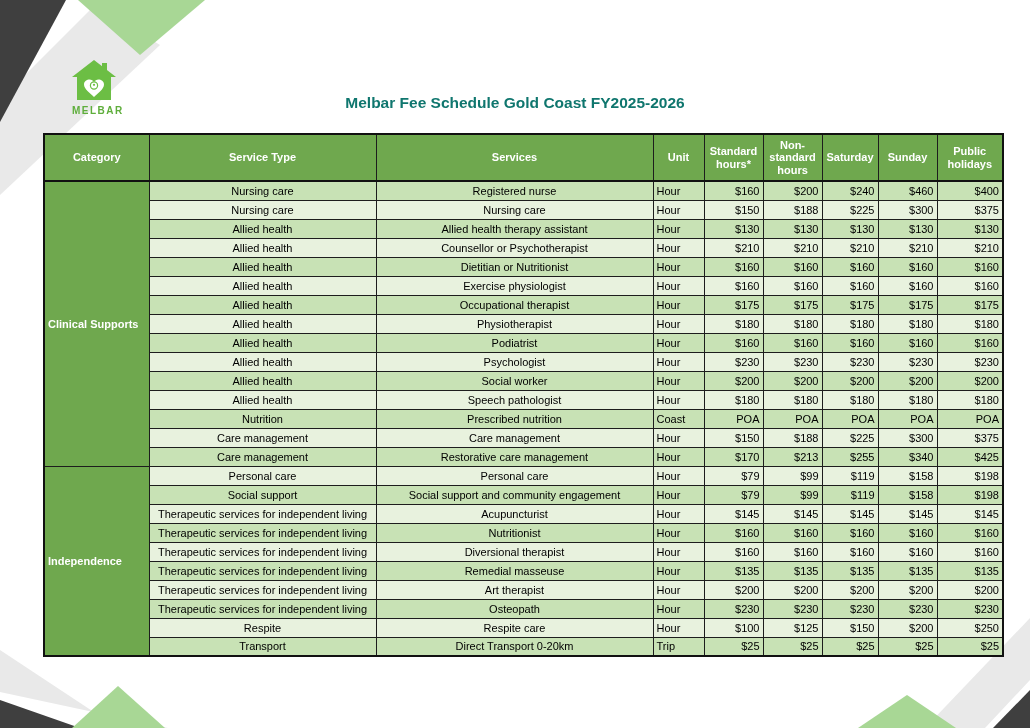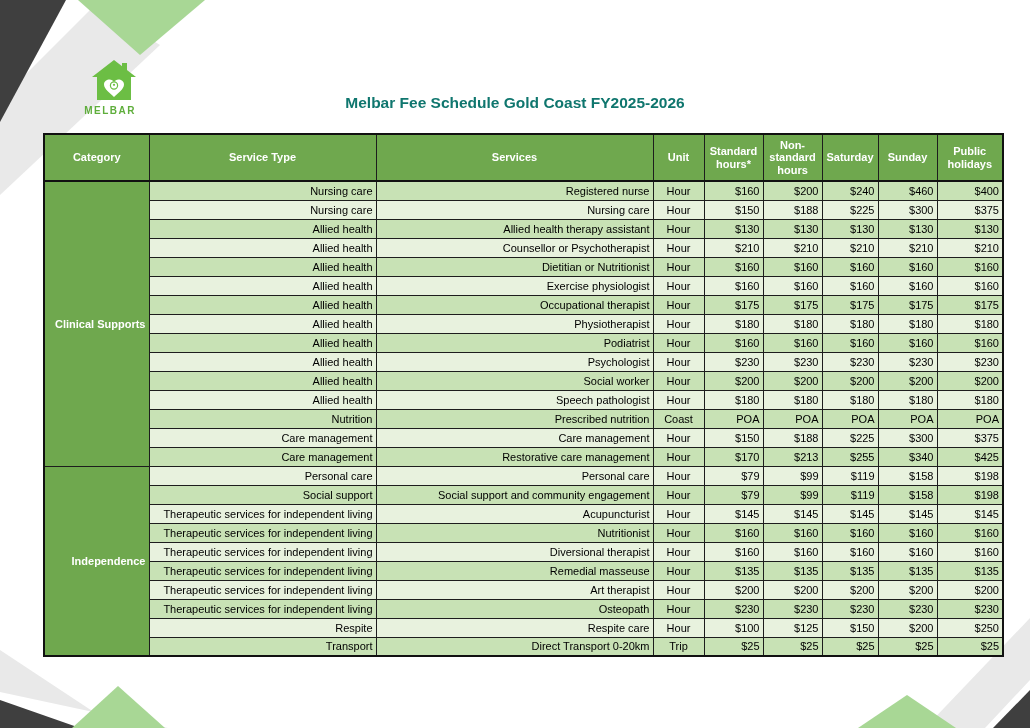--- a/index.html
+++ b/index.html
@@ -4,21 +4,21 @@
 <style>
   html,body { margin:0; padding:0; }
   .page {
     position:relative; width:1030px; height:728px;
     background:#ffffff; overflow:hidden;
     font-family:"Liberation Sans", sans-serif;
     color:#000;
   }
   .corner-svg { position:absolute; left:0; top:0; width:1030px; height:728px; pointer-events:none; }
 
-  .logo { position:absolute; left:84px; top:60px; width:52px; text-align:right; }
+  .logo { position:absolute; left:72px; top:60px; width:52px; text-align:left; }
   .logo-text { font-size:10px; font-weight:bold; letter-spacing:1.5px; color:#5fae3c; margin-top:1px; }
 
   .doc-title {
     position:absolute; left:0; top:94px; width:1030px;
     text-align:center; font-size:15.5px; font-weight:bold; color:#0f766e;
   }
 
   table.fee {
     position:absolute; left:43px; top:133px; width:959px;
     border-collapse:collapse; table-layout:fixed;
@@ -33,24 +33,24 @@
   thead tr { height:47px; border-bottom:2px solid #111; }
   thead th {
     background:#6fa84e; color:#ffffff; font-weight:bold;
     text-align:center; line-height:1.15; padding:1px 2px;
   }
   tbody tr { height:19px; }
   tbody tr.row-a td { background:#c8e2b5; }
   tbody tr.row-b td { background:#e8f2de; }
   td.cat-cell {
     background:#6fa84e !important; color:#fff; font-weight:bold;
-    text-align:right; vertical-align:middle; line-height:1.1;
-  }
-  td.st, td.sv { text-align:right; padding-left:5px; }
-  td.unit { text-align:center; padding-left:5px; }
+    text-align:left; vertical-align:middle; line-height:1.1;
+  }
+  td.st, td.sv { text-align:center; padding-left:5px; }
+  td.unit { text-align:left; padding-left:5px; }
   td.rate { text-align:right; padding-right:7px; }
 </style>
 </head>
 <body>
 
 <div class="page">
 
   <svg class="corner-svg" viewBox="0 0 1030 728" xmlns="http://www.w3.org/2000/svg">
 
     <polygon points="0,100 0,195 160,45 95,5" fill="#e9e9e9"></polygon>

